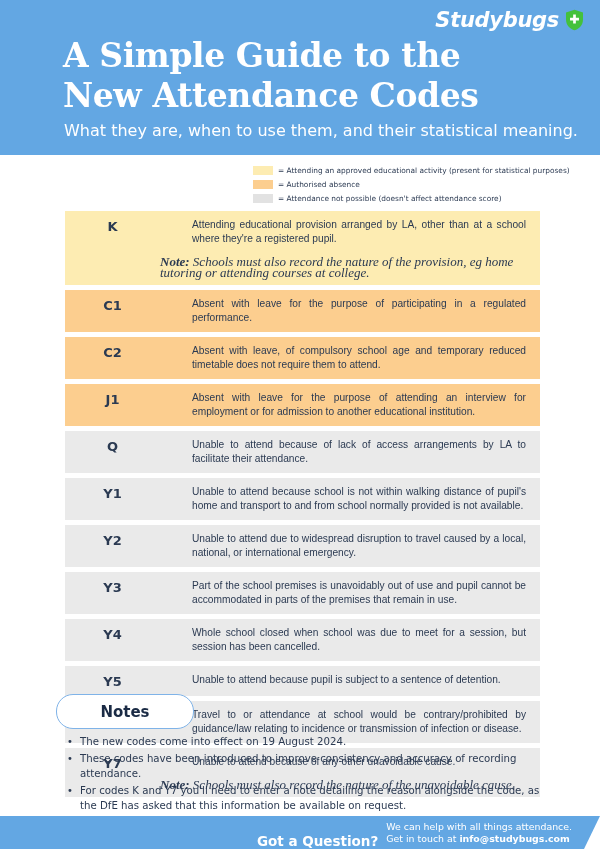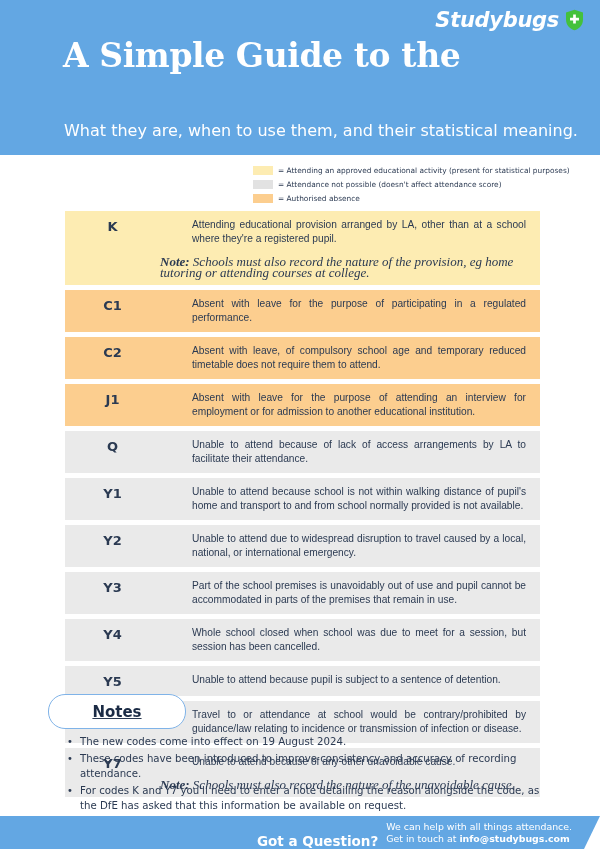--- a/index.html
+++ b/index.html
@@ -142,31 +142,30 @@
     margin-top: 10px;
   }
   .code-note .note-lbl {
     font-weight: bold;
     font-style: italic;
   }
 
   
   .notes-pill {
     position: absolute;
-    left: 48px;
+    left: 56px;
     top: 694px;
     width: 136px;
     height: 33px;
     border: 1.3px solid #7fb3e8;
     border-radius: 17px;
     background: #ffffff;
     display: flex;
     align-items: center;
     justify-content: center;
-    text-decoration: underline;
   }
   .notes-pill-label {
     font-family: "DejaVu Sans", sans-serif;
     font-weight: bold;
     font-size: 15px;
     color: #1b2b45;
   }
   .notes-list {
     position: absolute;
     left: 62px;
@@ -248,37 +247,38 @@
     <span class="shield">
       <svg width="19" height="22" viewBox="0 0 19 22" xmlns="http://www.w3.org/2000/svg">
         <path d="M9.5 0.8 L18 3.4 V10.5 C18 16.2 14.2 19.8 9.5 21.3 C4.8 19.8 1 16.2 1 10.5 V3.4 Z" fill="#44c13c"></path>
         <path d="M8.15 5.6 h2.7 v3.1 h3.1 v2.7 h-3.1 v3.1 h-2.7 v-3.1 h-3.1 v-2.7 h3.1 z" fill="#ffffff"></path>
       </svg>
     </span>
   </div>
 
   <div class="title">
     <div>A Simple Guide to the</div>
+    <div>New Attendance Codes</div>
   </div>
 
   <div class="subtitle">What they are, when to use them, and their statistical meaning.</div>
 </div>
 
 <div class="legend">
   <div class="legend-row">
     <span class="legend-swatch" style="background:#fdecb2"></span>
     <span class="legend-label">= Attending an approved educational activity (present for statistical purposes)</span>
   </div>
   <div class="legend-row">
+    <span class="legend-swatch" style="background:#fcce8f"></span>
+    <span class="legend-label">= Authorised absence</span>
+  </div>
+  <div class="legend-row">
     <span class="legend-swatch" style="background:#e2e2e2"></span>
     <span class="legend-label">= Attendance not possible (doesn't affect attendance score)</span>
-  </div>
-  <div class="legend-row">
-    <span class="legend-swatch" style="background:#fcce8f"></span>
-    <span class="legend-label">= Authorised absence</span>
   </div>
 </div>
 
 <div class="codes">
 
   <div class="code-row yellow">
     <div class="code-key">K</div>
     <div class="code-body">
       <div class="code-desc">Attending educational provision arranged by LA, other than at a school where they're a registered pupil.</div>
       <div class="code-note"><span class="note-lbl">Note:</span><span> Schools must also record the nature of the provision, eg home tutoring or attending courses at college.</span></div>

